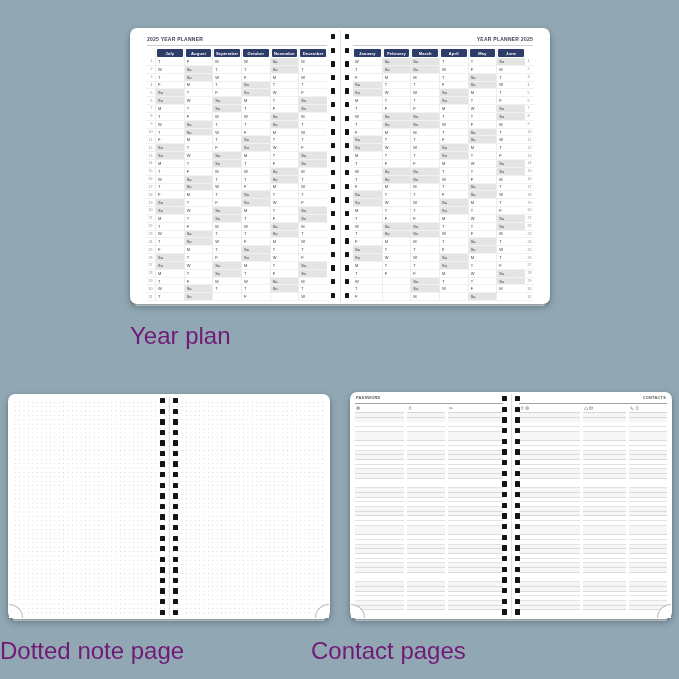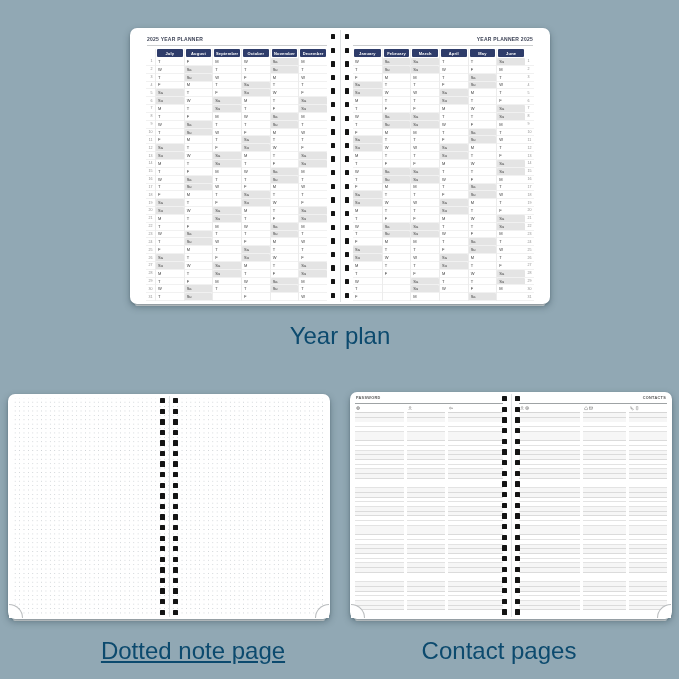--- a/index.html
+++ b/index.html
@@ -41,23 +41,23 @@
            border-radius:1px;letter-spacing:.2px;}
   .yp-headspacer{height:9px;}
   .yp-cell{flex:1 1 0;border-bottom:1px solid #f1f1f1;display:flex;align-items:center;
            font-size:4px;color:#3c3c3c;padding-left:2px;min-height:0;}
   .yp-we{background:#e4e4e4;border-radius:1px;}
   .yp-num{color:#909090;font-size:3.6px;padding-left:0;}
   .yp-left .yp-num{justify-content:flex-end;padding-right:2.5px;}
   .yp-right .yp-num{justify-content:flex-start;padding-left:2.5px;}
 
   
-  .caption{position:absolute;text-align:center;font-size:24px;color:#0c4a6e;}
+  .caption{position:absolute;font-size:24px;color:#701a75;}
   #cap-year{left:130px;width:420px;top:322px;}
-  #cap-dotted{left:0;width:386px;top:637px;text-decoration:underline;}
+  #cap-dotted{left:0;width:386px;top:637px;}
   #cap-contacts{left:311px;width:376px;top:637px;}
 
   
   #dotted-spread{left:8px;top:394px;width:322px;height:225px;}
   .dots{position:absolute;inset:4px;border-radius:5px;
         background-image:radial-gradient(circle,#c9ced2 .55px,transparent .75px);
         background-size:4.4px 4.4px;background-position:1px 2px;}
   #dotted-spread .spiral,#contacts-spread .spiral{top:4px;bottom:4px;}
   #spiral-dl,#spiral-cl{left:calc(50% - 8.9px);}
   #spiral-dr,#spiral-cr{left:calc(50% + 4.3px);}

